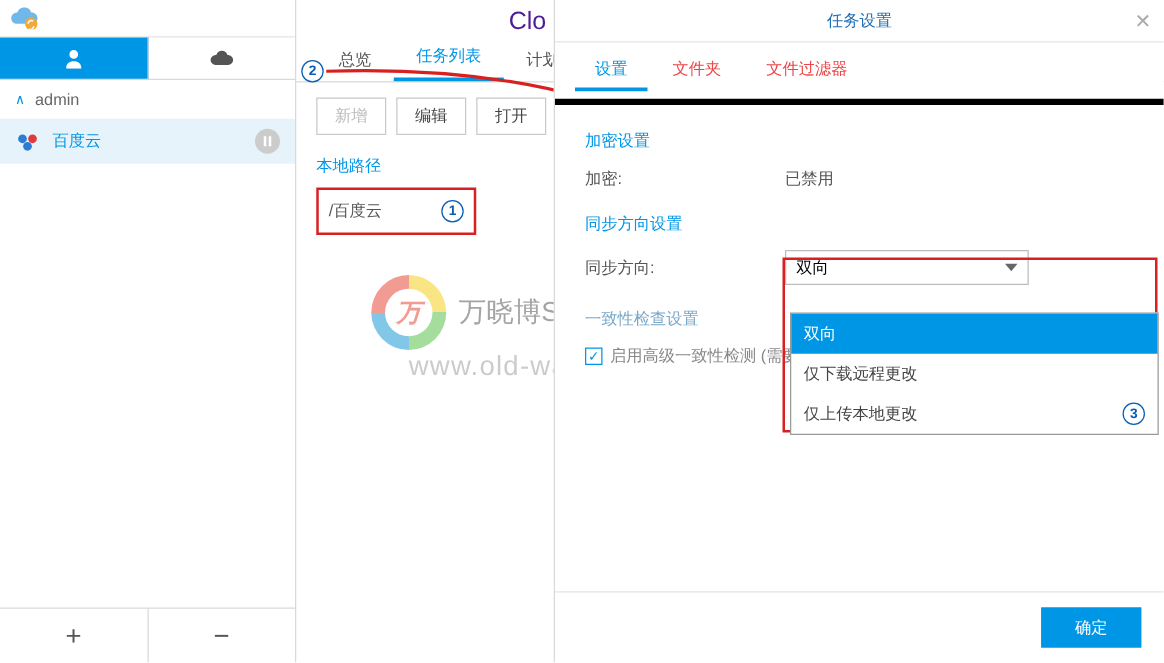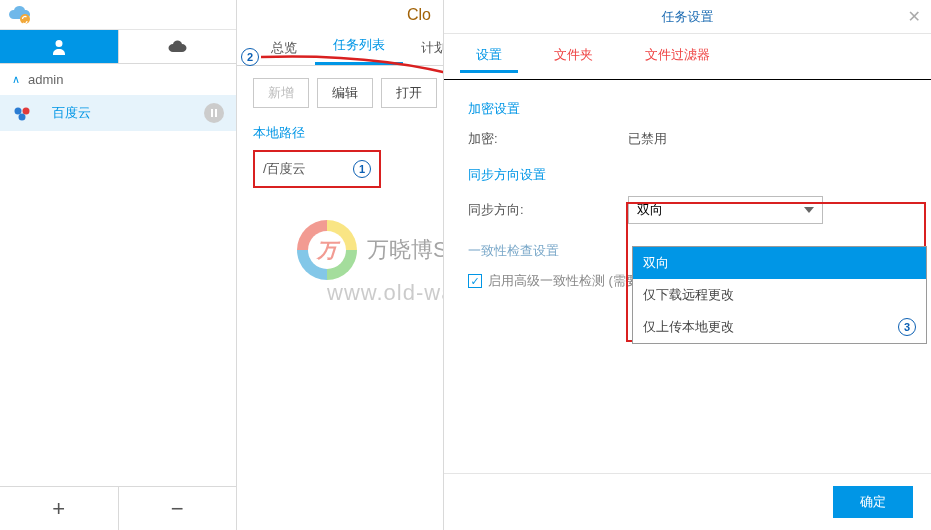--- a/index.html
+++ b/index.html
@@ -9,30 +9,30 @@
 .logo-bar{height:30px;display:flex;align-items:center;padding:4px 8px;border-bottom:1px solid #e5e5e5}
 .cloud-icon{width:24px;height:20px;position:relative}
 .cloud-icon svg{width:24px;height:20px}
 .sidebar-tabs{display:flex;height:34px;border-bottom:1px solid #d9d9d9}
 .stab{flex:1;display:flex;align-items:center;justify-content:center;cursor:pointer;border-right:1px solid #d9d9d9}
 .stab:last-child{border-right:none}
 .stab.active{background:#0096e6}
 .stab svg{width:22px;height:16px}
 .admin-row{display:flex;align-items:center;padding:8px 12px;gap:8px;color:#666}
 .chev{color:#0096e6;font-size:11px}
-.cloud-item{display:flex;align-items:center;padding:8px 12px;gap:20px;background:#e6f3fb}
+.cloud-item{display:flex;align-items:center;padding:8px 12px;gap:10px;background:#e6f3fb}
 .cloud-item .svc{width:20px;height:20px}
 .cloud-item .label{flex:1;color:#0096e6}
 .pause{width:20px;height:20px;border-radius:50%;background:#ccc;display:flex;align-items:center;justify-content:center}
 .pause::before{content:"";width:2px;height:8px;background:#fff;box-shadow:4px 0 0 #fff;margin-left:-4px}
 .sidebar-footer{margin-top:auto;display:flex;border-top:1px solid #d9d9d9;height:44px}
 .sf-btn{flex:1;display:flex;align-items:center;justify-content:center;font-size:22px;color:#555;cursor:pointer}
 .sf-btn:first-child{border-right:1px solid #d9d9d9}
 .center{flex:1;position:relative}
-.title-cut{position:absolute;top:6px;left:170px;color:#a16207;font-size:16px}
+.title-cut{position:absolute;top:6px;left:170px;color:#4c1d95;font-size:20px}
 .ctabs{display:flex;gap:0;padding:28px 16px 0;border-bottom:1px solid #d9d9d9;height:66px;align-items:flex-end}
 .ctab{padding:8px 18px;color:#555;cursor:pointer}
 .ctab.active{color:#0096e6;border-bottom:3px solid #0096e6;font-weight:500}
 .toolbar{display:flex;gap:8px;padding:12px 16px}
 .tbtn{padding:5px 14px;border:1px solid #c9c9c9;background:#fff;color:#444;cursor:pointer}
 .tbtn.disabled{color:#bbb}
 .sect-label{color:#0096e6;padding:4px 16px}
 .path-row{margin:4px 16px;padding:8px;border:2px solid #d92020;width:128px;display:flex;align-items:center;justify-content:space-between}
 .path-row .path{color:#555}
 .badge{display:inline-flex;width:18px;height:18px;border:1.5px solid #0b5fb3;border-radius:50%;align-items:center;justify-content:center;font-size:11px;color:#0b5fb3;font-weight:bold;background:#fff}
@@ -41,21 +41,21 @@
 .wm{position:absolute;top:220px;left:60px;opacity:.55;display:flex;align-items:center;gap:10px;pointer-events:none}
 .wm-ring{width:60px;height:60px;border-radius:50%;background:conic-gradient(#f5d020 0 25%,#5bc24c 25% 50%,#1f9ad6 50% 75%,#e84a3a 75% 100%);display:flex;align-items:center;justify-content:center}
 .wm-ring::after{content:"万";width:38px;height:38px;border-radius:50%;background:#fff;display:flex;align-items:center;justify-content:center;color:#e84a3a;font-size:20px;font-style:italic;font-weight:bold}
 .wm-text{color:#5a5a5a;font-size:22px}
 .wm-pill{background:#1f9ad6;color:#fff;padding:2px 8px;border-radius:4px;font-size:16px}
 .wm-url{position:absolute;top:280px;left:90px;color:#aaa;font-size:22px;letter-spacing:1px;opacity:.6;pointer-events:none}
 .panel{position:absolute;top:0;right:0;width:488px;height:100%;background:#fff;border-left:1px solid #d9d9d9;display:flex;flex-direction:column}
 .panel-head{height:34px;display:flex;align-items:center;justify-content:center;border-bottom:1px solid #e5e5e5;position:relative}
 .panel-head .ttl{color:#1f6db3;font-weight:400}
 .panel-head .close{position:absolute;right:10px;color:#aaa;font-size:16px;cursor:pointer}
-.ptabs{display:flex;padding:6px 16px;border-bottom:1px solid #000000;gap:20px}
+.ptabs{display:flex;padding:6px 16px;border-bottom:5px solid #000000;gap:4px}
 .ptab{padding:6px 16px;color:#ef4444;cursor:pointer}
 .ptab.active{color:#0096e6;border-bottom:3px solid #0096e6}
 .pbody{padding:14px 24px;flex:1;overflow:auto;position:relative}
 .sect-h{color:#0096e6;margin:6px 0 12px}
 .row{display:flex;align-items:center;margin:4px 0 18px}
 .row .l{width:160px;color:#555}
 .row .v{color:#555}
 .select{width:195px;height:28px;border:1px solid #bcbcbc;display:flex;align-items:center;padding:0 8px;justify-content:space-between;cursor:pointer;background:#fff}
 .select .tri{border-left:5px solid transparent;border-right:5px solid transparent;border-top:6px solid #666}
 .dropdown{position:absolute;top:166px;left:188px;width:295px;border:1px solid #9a9a9a;background:#fff;z-index:5}

